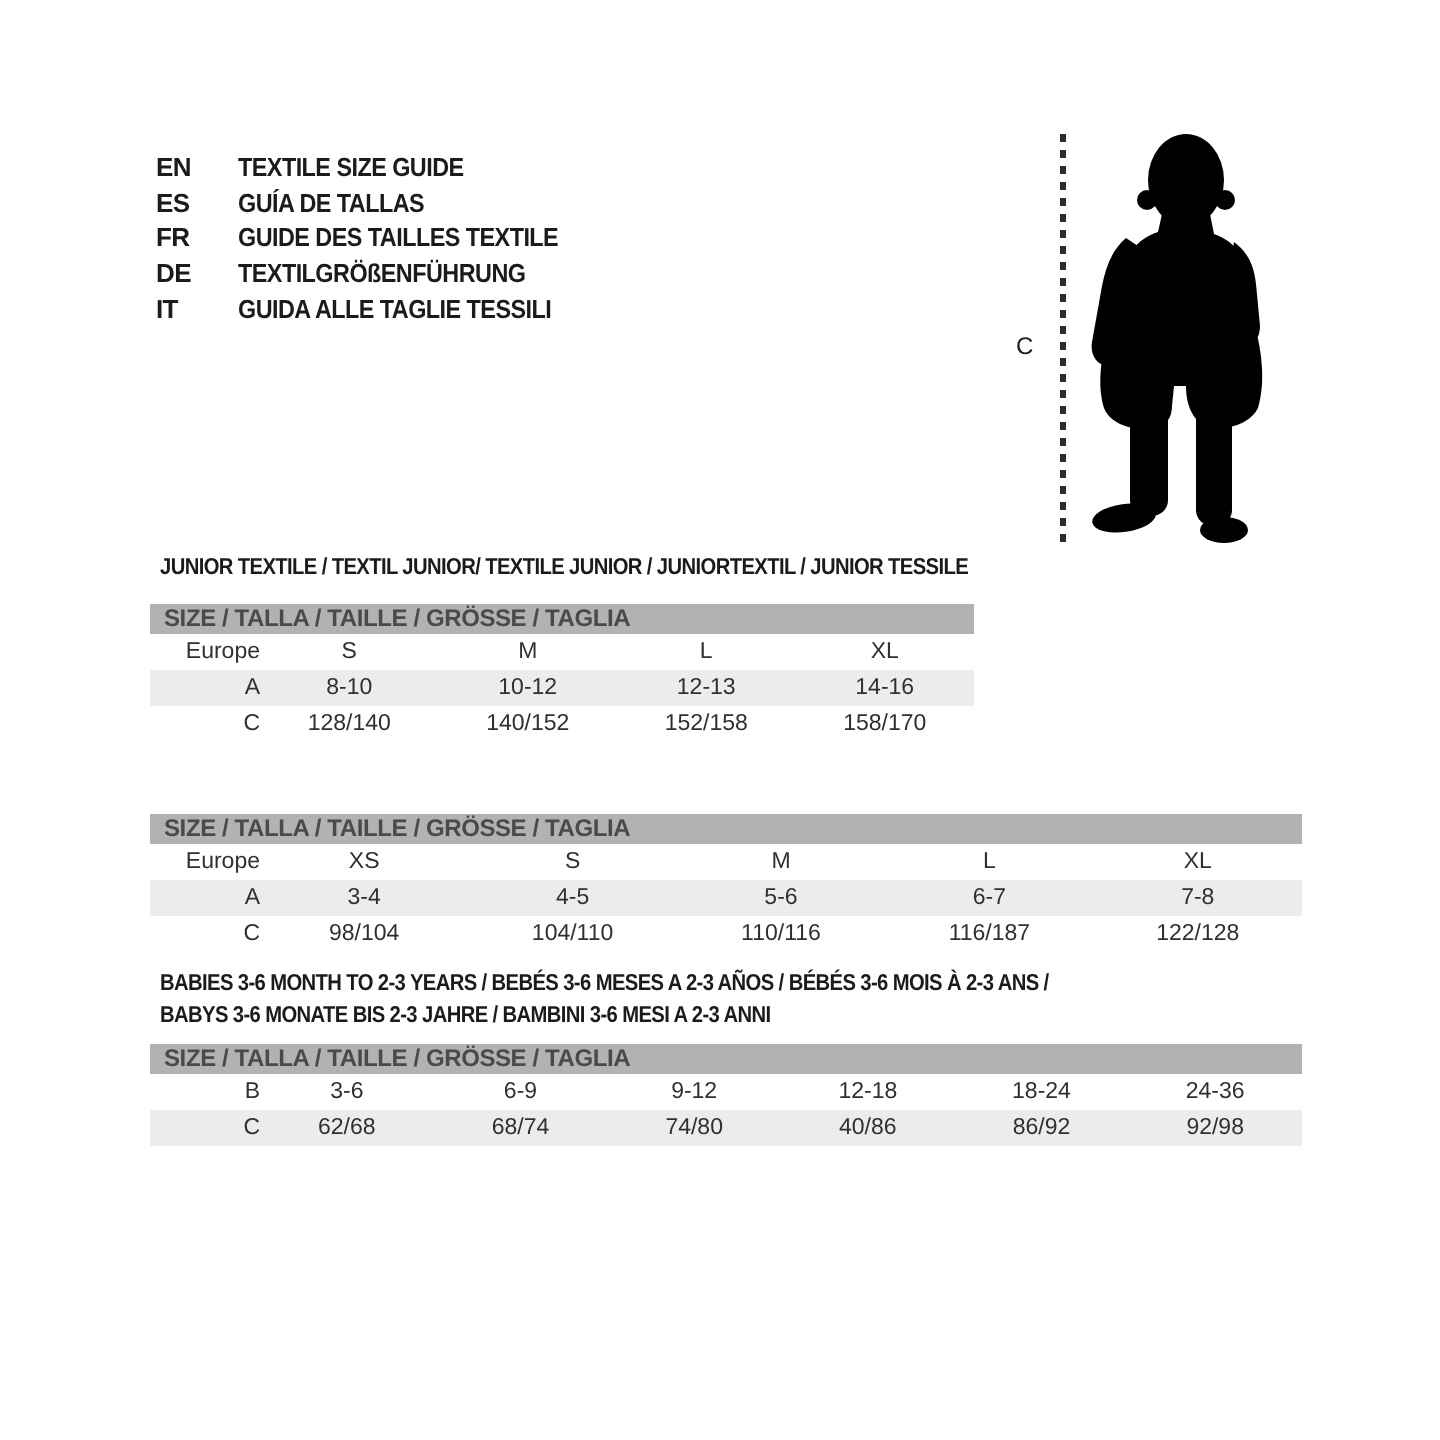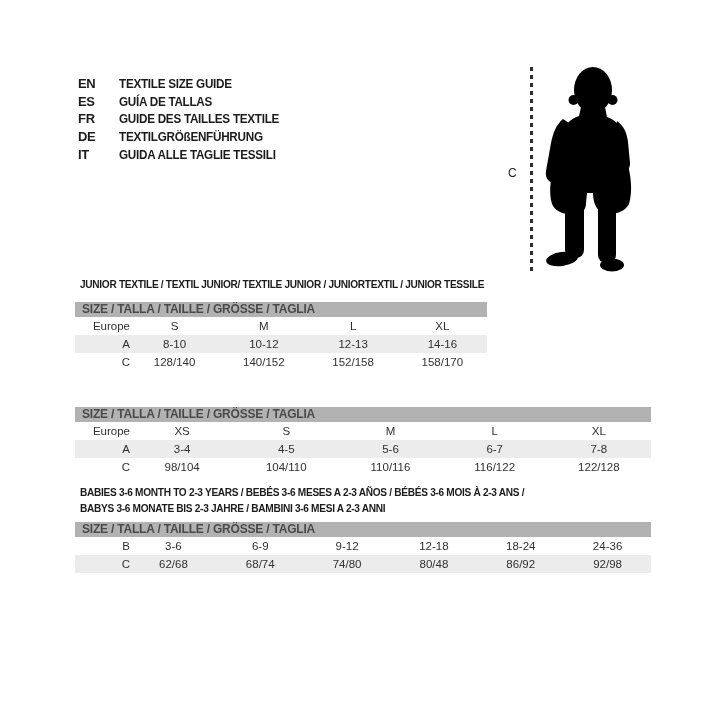--- a/index.html
+++ b/index.html
@@ -158,21 +158,21 @@
           <div class="cell">4-5</div>
           <div class="cell">5-6</div>
           <div class="cell">6-7</div>
           <div class="cell">7-8</div>
         </div>
         <div class="trow" style="grid-template-columns: 55px repeat(5, 1fr);">
           <div class="rlabel">C</div>
           <div class="cell">98/104</div>
           <div class="cell">104/110</div>
           <div class="cell">110/116</div>
-          <div class="cell">116/122</div>
+          <div class="cell">116/187</div>
           <div class="cell">122/128</div>
         </div>
       </div>
   </div>
 
   <div class="sec-title" id="title2">
       <div class="title-line"><span>BABIES 3-6 MONTH TO 2-3 YEARS / BEBÉS 3-6 MESES A 2-3 AÑOS / BÉBÉS 3-6 MOIS À 2-3 ANS /</span></div>
       <div class="title-line"><span>BABYS 3-6 MONATE BIS 2-3 JAHRE / BAMBINI 3-6 MESI A 2-3 ANNI</span></div>
     </div>
   <div class="stable" id="table2">
@@ -185,21 +185,21 @@
           <div class="cell">9-12</div>
           <div class="cell">12-18</div>
           <div class="cell">18-24</div>
           <div class="cell">24-36</div>
         </div>
         <div class="trow shaded" style="grid-template-columns: 55px repeat(6, 1fr);">
           <div class="rlabel">C</div>
           <div class="cell">62/68</div>
           <div class="cell">68/74</div>
           <div class="cell">74/80</div>
-          <div class="cell">80/48</div>
+          <div class="cell">40/86</div>
           <div class="cell">86/92</div>
           <div class="cell">92/98</div>
         </div>
       </div>
   </div>
 
 
 </div>
 
 </body></html>

